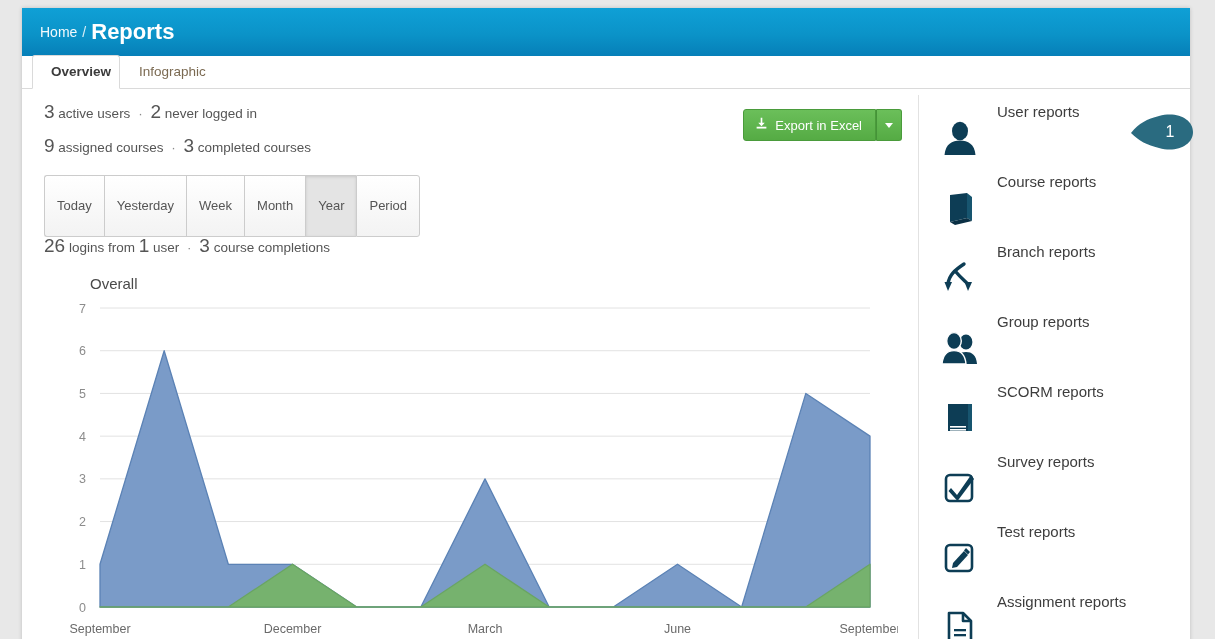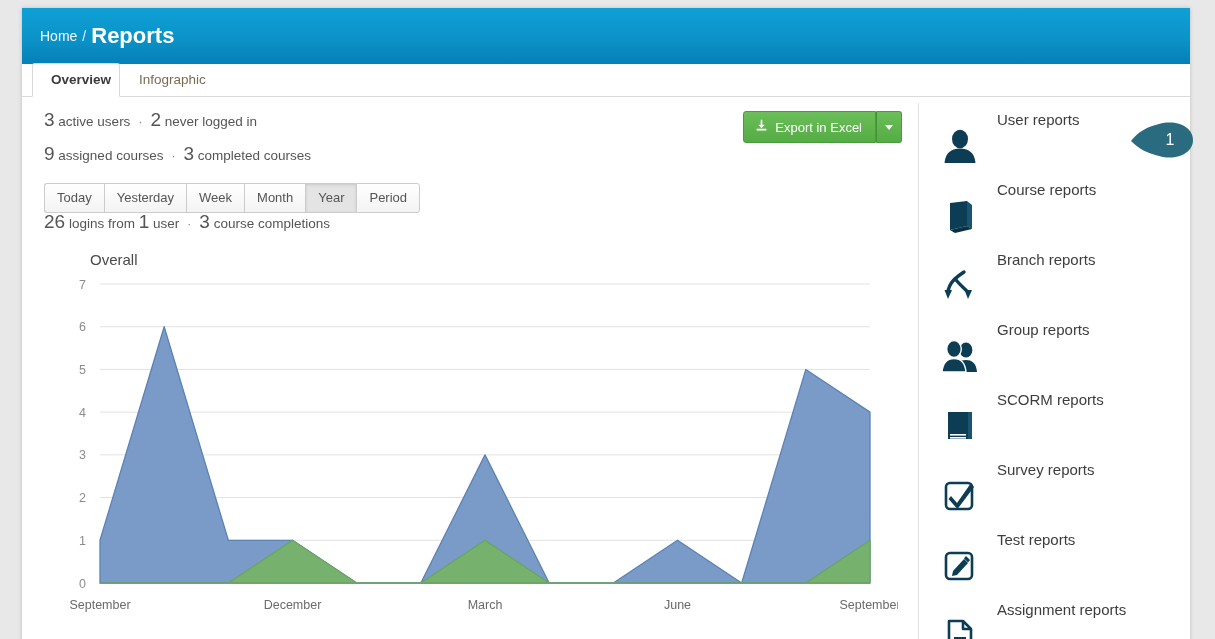--- a/index.html
+++ b/index.html
@@ -13,21 +13,21 @@
   #app {
     position: absolute;
     left: 22px; top: 8px;
     width: 1168px; height: 640px;
     background: #ffffff;
     box-shadow: 0 0 4px rgba(0,0,0,0.18);
   }
 
   
   .topbar {
-    height: 56px;
+    height: 48px;
     background: linear-gradient(to bottom, #0fa0d6 0%, #0b93c8 55%, #067fb8 100%);
     display: flex; align-items: center;
     padding: 0 0 0 18px;
     color: #ffffff;
   }
   .crumb { font-size: 14px; color: #ffffff; opacity: .95; }
   .crumb-sep { font-size: 14px; margin: 0 5px; color: #ffffff; opacity: .85; }
   .crumb-current { font-size: 22px; font-weight: bold; color: #ffffff; }
 
   
@@ -61,21 +61,21 @@
   .left { width: 896px; position: relative; padding: 14px 16px 0 16px; }
   .divider { width: 1px; background: #e2e2e2; margin-top: 6px; height: 590px; }
   .right { flex: 1; padding: 14px 0 0 18px; position: relative; }
 
   
   .statline { color: #555; font-size: 13.5px; line-height: 18px; margin: 0 0 14px 6px; }
   .statline .big { font-size: 19px; color: #555; }
   .dotsep { margin: 0 4px; color: #8a8a8a; }
 
   
-  .export-wrap { position: absolute; right: 16px; top: 14px; display: flex; }
+  .export-wrap { position: absolute; right: 16px; top: 20px; display: flex; }
   .btn-green {
     background: linear-gradient(to bottom, #6bbf5a, #55ab44);
     border: 1px solid #4a9b3b;
     color: #fff; font-size: 13px;
     padding: 7px 13px 7px 11px;
     border-radius: 3px 0 0 3px;
     cursor: pointer;
     display: flex; align-items: center; gap: 7px;
     white-space: nowrap;
   }
@@ -90,21 +90,21 @@
     width: 0; height: 0;
     border-left: 4px solid transparent;
     border-right: 4px solid transparent;
     border-top: 5px solid #ffffff;
   }
 
   
   .seg-group { display: inline-flex; margin: 4px 0 0 6px; }
   .seg {
     font-size: 13px; color: #555;
-    padding: 6px 12px;
+    padding: 22px 12px;
     background: linear-gradient(to bottom,#ffffff,#f3f3f3);
     border: 1px solid #cccccc; border-right: none;
     cursor: pointer; line-height: 16px;
   }
   .seg:first-child { border-radius: 3px 0 0 3px; }
   .seg:last-child { border-right: 1px solid #cccccc; border-radius: 0 3px 3px 0; }
   .seg.active { background: #e4e4e4; box-shadow: inset 0 1px 3px rgba(0,0,0,0.12); }
 
   
   .chart-title { font-size: 15px; color: #4a4a4a; margin: 18px 0 6px 52px; }

